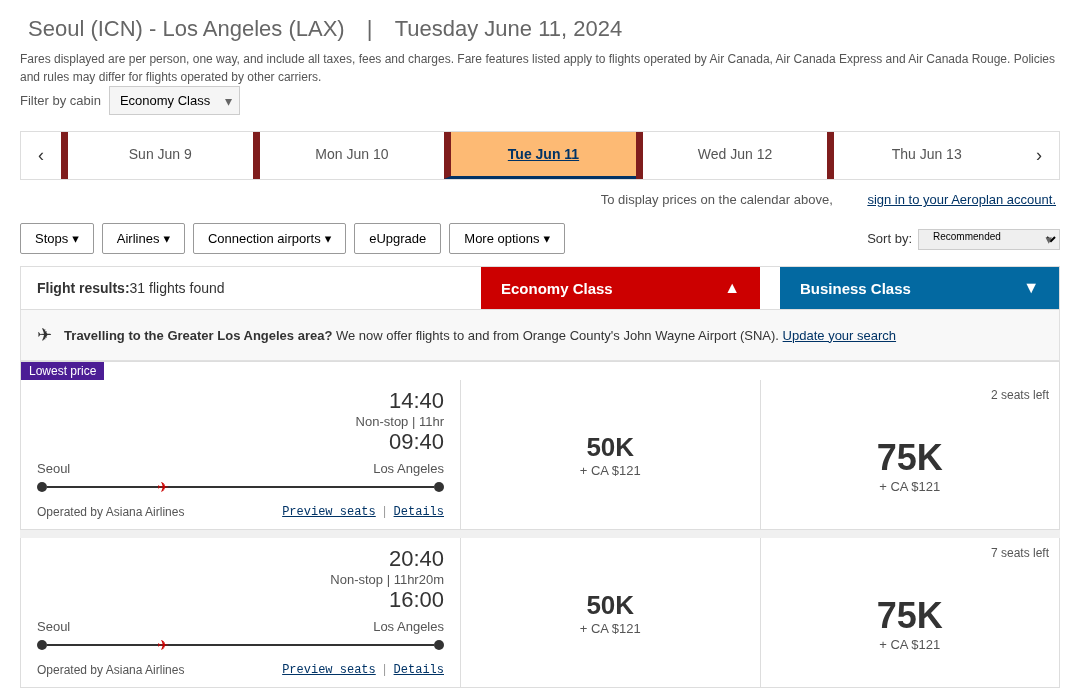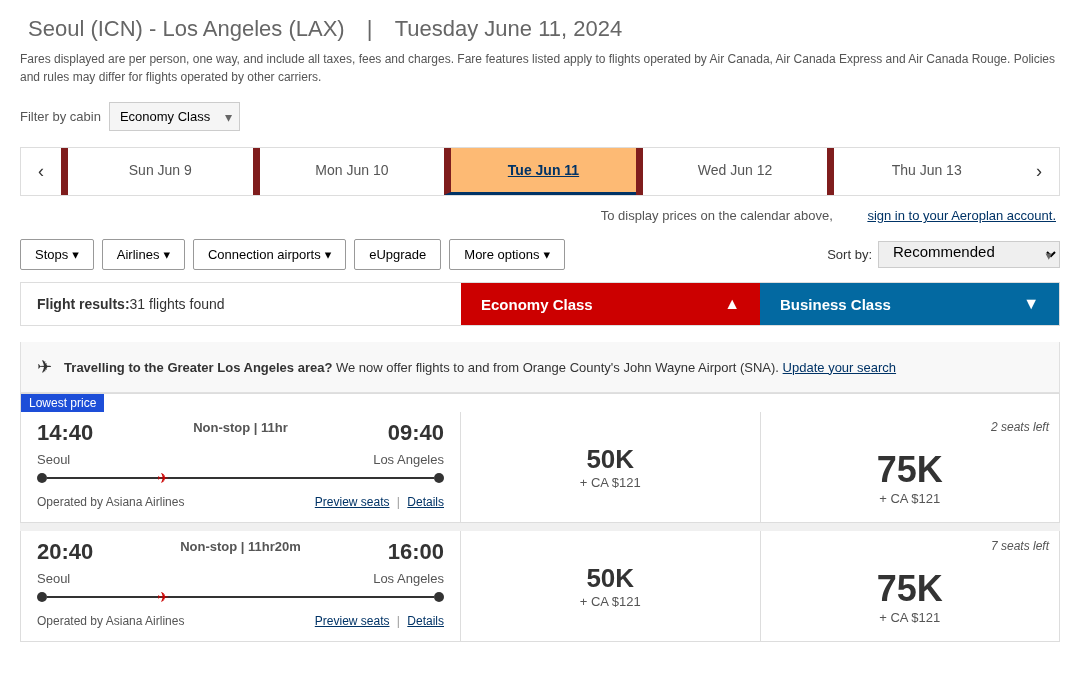--- a/index.html
+++ b/index.html
@@ -3,81 +3,81 @@
   <meta charset="utf-8">
   <style>
     * { box-sizing: border-box; margin: 0; padding: 0; }
     body { font-family: Arial, Helvetica, sans-serif; font-size: 14px; color: #333; background: #fff; width: 1080px; }
 
     .page { padding: 16px 20px; }
 
     .page-title { font-size: 22px; font-weight: bold; margin-bottom: 8px; }
     .page-title span { font-weight: normal; margin: 0 8px; color: #666; }
 
-    .disclaimer { font-size: 12px; color: #555; margin-bottom: 16px; line-height: 1.5; }
+    .disclaimer { font-size: 12px; color: #555; line-height: 1.5; }
 
     .filter-row { display: flex; align-items: center; gap: 8px; margin-bottom: 16px; }
     .filter-label { font-size: 13px; color: #555; }
     .filter-select { border: 1px solid #ccc; padding: 6px 28px 6px 10px; font-size: 13px; background: #f5f5f5; appearance: none; -webkit-appearance: none; cursor: pointer; position: relative; }
     .select-wrapper { position: relative; display: inline-block; }
     .select-wrapper::after { content: '▾'; position: absolute; right: 8px; top: 50%; transform: translateY(-50%); pointer-events: none; color: #666; }
 
     .date-nav { display: flex; align-items: stretch; border: 1px solid #ddd; margin-bottom: 12px; }
     .date-nav-arrow { display: flex; align-items: center; justify-content: center; width: 40px; cursor: pointer; font-size: 18px; color: #333; border: none; background: #fff; }
     .date-cell { flex: 1; text-align: center; padding: 14px 8px; border-left: 7px solid #7f1d1d; cursor: pointer; font-size: 14px; color: #555; }
     .date-cell.active { border-bottom: 3px solid #003366; color: #003366; font-weight: bold; background: #fdba74; text-decoration: underline; }
 
     .aeroplan-notice { text-align: right; font-size: 13px; color: #555; margin-bottom: 16px; padding-right: 4px; }
     .aeroplan-notice a { color: #003366; text-decoration: underline; cursor: pointer; margin-left: 31px; }
 
     .filter-buttons { display: flex; align-items: center; gap: 8px; margin-bottom: 12px; flex-wrap: wrap; }
     .filter-btn { border: 1px solid #999; background: #fff; padding: 7px 14px; font-size: 13px; cursor: pointer; border-radius: 2px; display: flex; align-items: center; gap: 4px; }
     .sort-area { margin-left: auto; display: flex; align-items: center; gap: 6px; font-size: 13px; }
-    .sort-select { border: 1px solid #ccc; padding: 0 28px 6px 10px; font-size: 15px; cursor: pointer; }
+    .sort-select { border: 1px solid #ccc; padding: 0 28px 6px 10px; font-size: 10px; cursor: pointer; }
     .select-wrapper2 { position: relative; display: inline-block; }
     .select-wrapper2::after { content: '▾'; position: absolute; right: 8px; top: 50%; transform: translateY(-50%); pointer-events: none; color: #666; }
 
-    .results-header { display: flex; align-items: stretch; margin-bottom: 16px; border: 1px solid #ddd; }
+    .results-header { display: flex; align-items: stretch; margin-bottom: 0; border: 1px solid #ddd; gap: 20px; }
     .results-label { width: 440px; padding: 12px 16px; font-size: 14px; display: flex; align-items: center; gap: 4px; }
     .results-label strong { font-weight: bold; }
     .class-tab { flex: 1; display: flex; align-items: center; justify-content: space-between; padding: 12px 20px; font-size: 15px; font-weight: bold; color: #fff; cursor: pointer; }
     .class-tab.economy { background: #cc0000; }
     .class-tab.business { background: #0369a1; }
     .class-tab-arrow { font-size: 16px; }
 
     .info-banner { display: flex; align-items: center; gap: 12px; padding: 14px 16px; background: #f8f8f8; border: 1px solid #e0e0e0; border-top: none; font-size: 13px; margin-bottom: 0; }
     .info-banner a { color: #003366; text-decoration: underline; cursor: pointer; }
     .plane-icon { font-size: 18px; color: #333; }
 
     .flight-list { margin-top: 0; }
 
-    .lowest-price-badge { background: #1d4ed8; color: #fff; font-size: 12px; padding: 2px 8px; display: inline-block; margin-bottom: 0; }
+    .lowest-price-badge { background: #4c1d95; color: #fff; font-size: 12px; padding: 2px 8px; display: inline-block; margin-bottom: 0; }
 
     .flight-card { border: 1px solid #ddd; border-top: none; }
 
     .flight-card-inner { display: flex; align-items: stretch; }
 
     .flight-left { width: 440px; padding: 0; border-right: 1px solid #ddd; }
-    .flight-times { display: flex; align-items: flex-start; justify-content: space-between; font-size: 22px; font-weight: bold; padding: 8px 16px 4px 16px; }
+    .flight-times { display: flex; align-items: flex-end; justify-content: space-between; font-size: 22px; font-weight: normal; padding: 8px 16px 4px 16px; flex-direction: column; }
     .flight-duration { font-size: 13px; color: #555; text-align: center; }
     .flight-route { display: flex; align-items: center; justify-content: space-between; padding: 2px 16px 4px 16px; font-size: 13px; color: #555; }
     .flight-line { display: flex; align-items: center; padding: 2px 16px 6px 16px; gap: 0; }
     .dot { width: 10px; height: 10px; border-radius: 50%; background: #333; flex-shrink: 0; }
     .line { flex: 1; height: 2px; background: #333; position: relative; }
     .plane-stop { position: absolute; left: 30%; transform: translateX(-50%); top: -7px; font-size: 14px; color: #c00; }
     .flight-footer { display: flex; align-items: center; justify-content: space-between; padding: 6px 16px 10px 16px; font-size: 12px; color: #555; }
-    .footer-links a { color: #003366; text-decoration: underline; cursor: pointer; }
+    .footer-links a { color: #003366; text-decoration: underline; cursor: pointer; font-family: Liberation Mono, monospace; }
     .sep { margin: 0 4px; color: #999; }
 
     .price-cell { flex: 1; display: flex; flex-direction: column; align-items: center; justify-content: center; padding: 16px; border-right: 1px solid #ddd; }
     .price-points { font-size: 26px; font-weight: bold; }
     .price-cash { font-size: 13px; color: #555; }
 
     .price-cell-right { flex: 1; display: flex; flex-direction: column; align-items: center; justify-content: center; padding: 16px; position: relative; }
-    .seats-left { position: absolute; top: 8px; right: 10px; font-size: 12px; color: #555; font-style: italic; }
+    .seats-left { position: absolute; top: 8px; right: 10px; font-size: 12px; color: #555; }
     .price-points-right { font-size: 36px; font-weight: bold; margin-top: 21px; }
     .price-cash-right { font-size: 13px; color: #555; }
 
     .first-card-wrapper { border-top: 1px solid #ddd; }
     hr.card-sep { border: none; border-top: 8px solid #f0f0f0; margin: 0; }
   </style>
 </head>
 <body>
 
 <div class="page">

